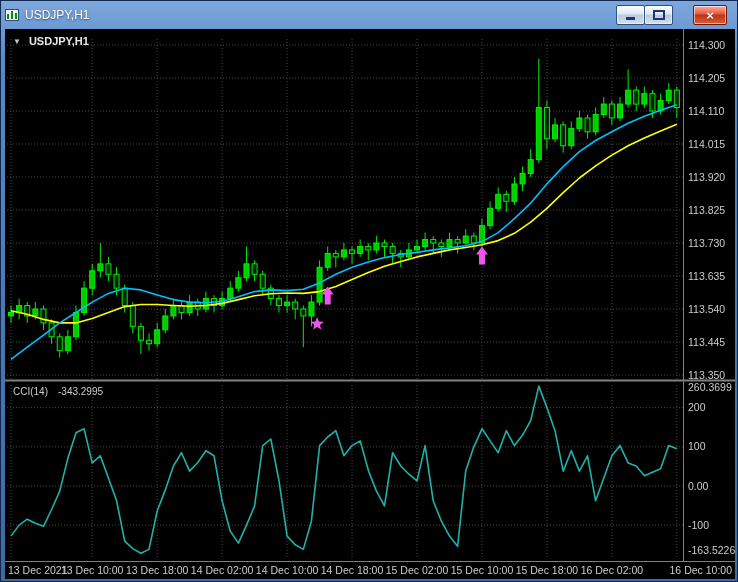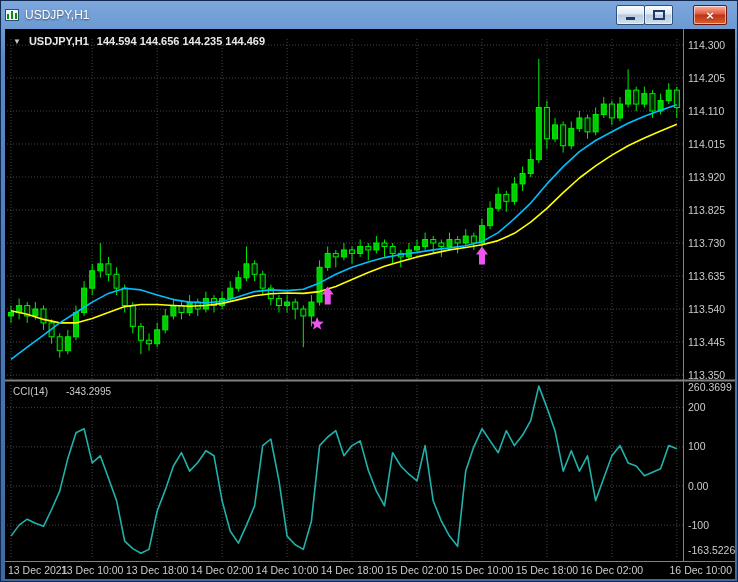--- a/index.html
+++ b/index.html
@@ -28,21 +28,21 @@
   .glyph-min{display:block;width:9px;height:3px;background:#1c3a66;margin-top:7px;}
   .glyph-max{display:block;width:8px;height:6px;border:2px solid #1c3a66;background:transparent;}
   .glyph-close{color:#ffffff;font-size:13px;font-weight:bold;line-height:1;text-shadow:0 1px 1px rgba(0,0,0,.4);}
   .client{position:absolute;left:4px;top:28px;width:730px;height:550px;background:#000000;}
   .symbol-line{
     position:absolute;left:8px;top:6px;display:flex;gap:8px;align-items:center;
     color:#e8e8e8;font-size:11px;font-weight:bold;pointer-events:none;white-space:nowrap;
   }
   .collapse{color:#c8c8c8;font-size:8px;font-weight:normal;}
   .cci-line{
-    position:absolute;left:8px;top:357px;display:flex;gap:18px;align-items:center;
+    position:absolute;left:8px;top:357px;display:flex;gap:10px;align-items:center;
     color:#cccccc;font-size:10px;pointer-events:none;white-space:nowrap;
   }
   svg text{user-select:none;}
 </style>
 </head>
 <body>
 
 <div class="window">
 
   <div class="titlebar">
@@ -324,21 +324,20 @@
           <text y="545" font-family="&quot;Liberation Sans&quot;, sans-serif" font-size="10.5" fill="#cccccc" x="477.0" text-anchor="middle">15 Dec 10:00</text>
           <text y="545" font-family="&quot;Liberation Sans&quot;, sans-serif" font-size="10.5" fill="#cccccc" x="541.9" text-anchor="middle">15 Dec 18:00</text>
           <text y="545" font-family="&quot;Liberation Sans&quot;, sans-serif" font-size="10.5" fill="#cccccc" x="606.9" text-anchor="middle">16 Dec 02:00</text>
           <text y="545" font-family="&quot;Liberation Sans&quot;, sans-serif" font-size="10.5" fill="#cccccc" x="727" text-anchor="end">16 Dec 10:00</text>
         </g>
       </svg>
 
     <div class="symbol-line">
       <span class="collapse">▼</span>
       <span>USDJPY,H1</span>
-      <span>144.594 144.656 144.235 144.469</span>
     </div>
 
     <div class="cci-line">
       <span>CCI(14)</span>
       <span>-343.2995</span>
     </div>
   </div>
 
 </div>
 

